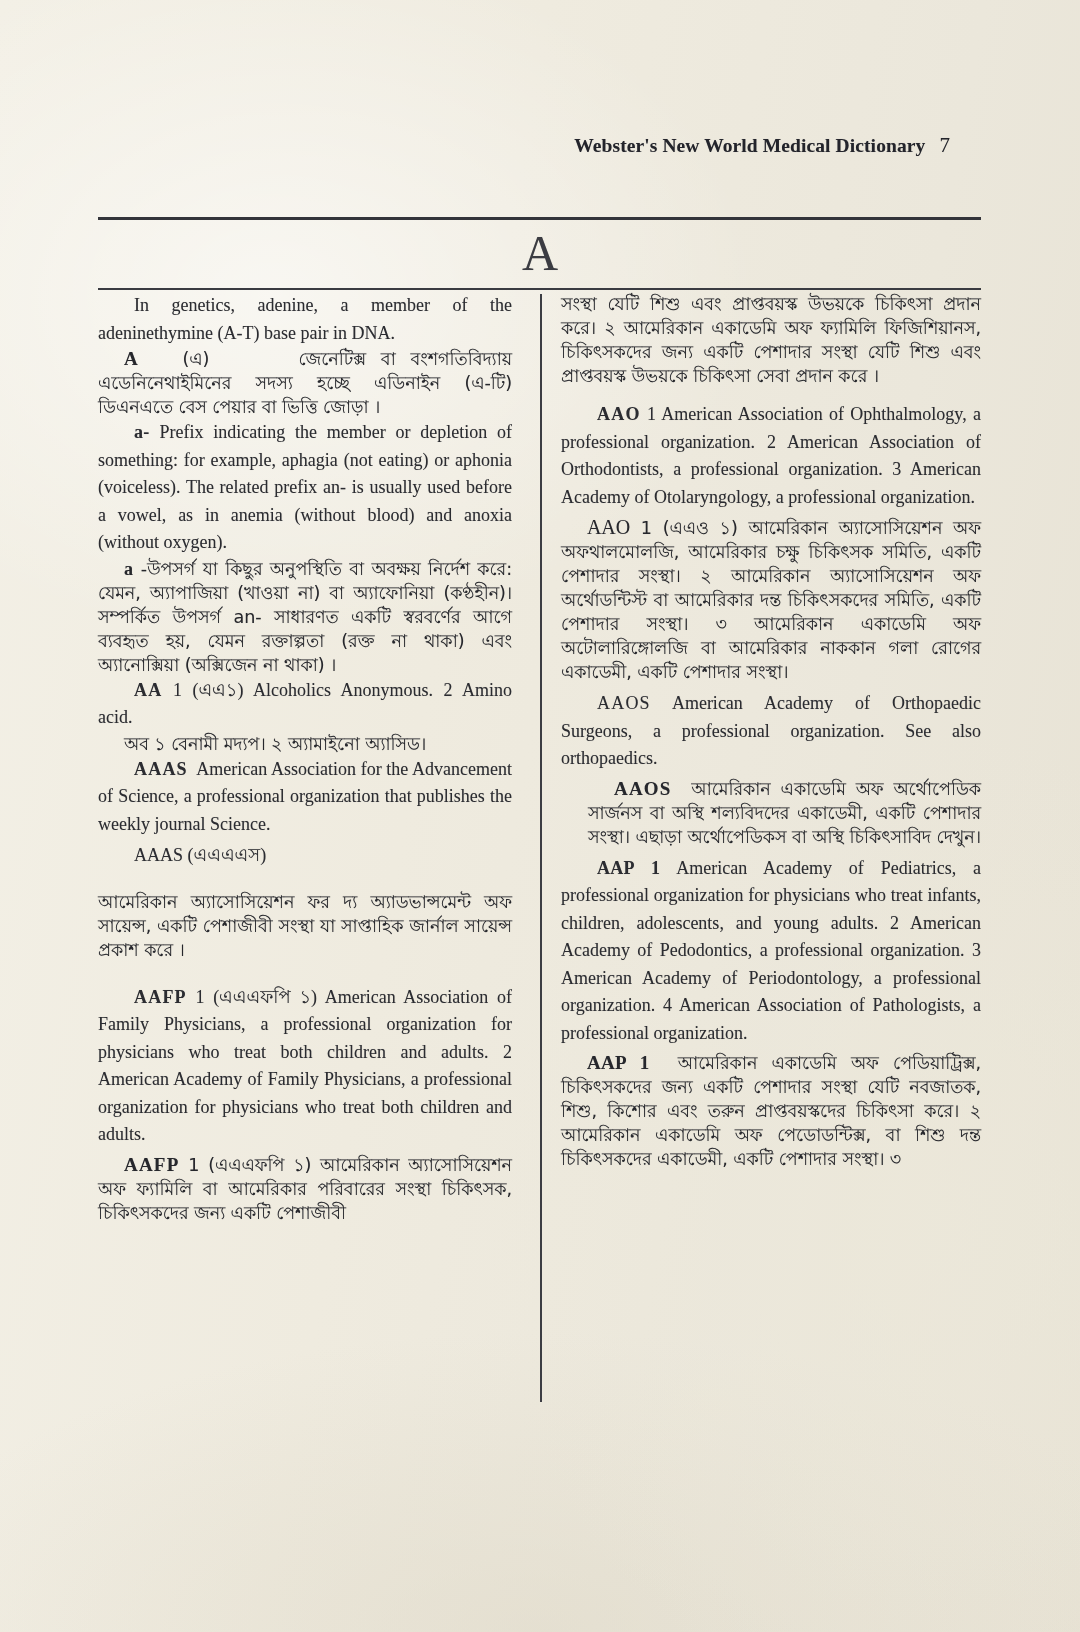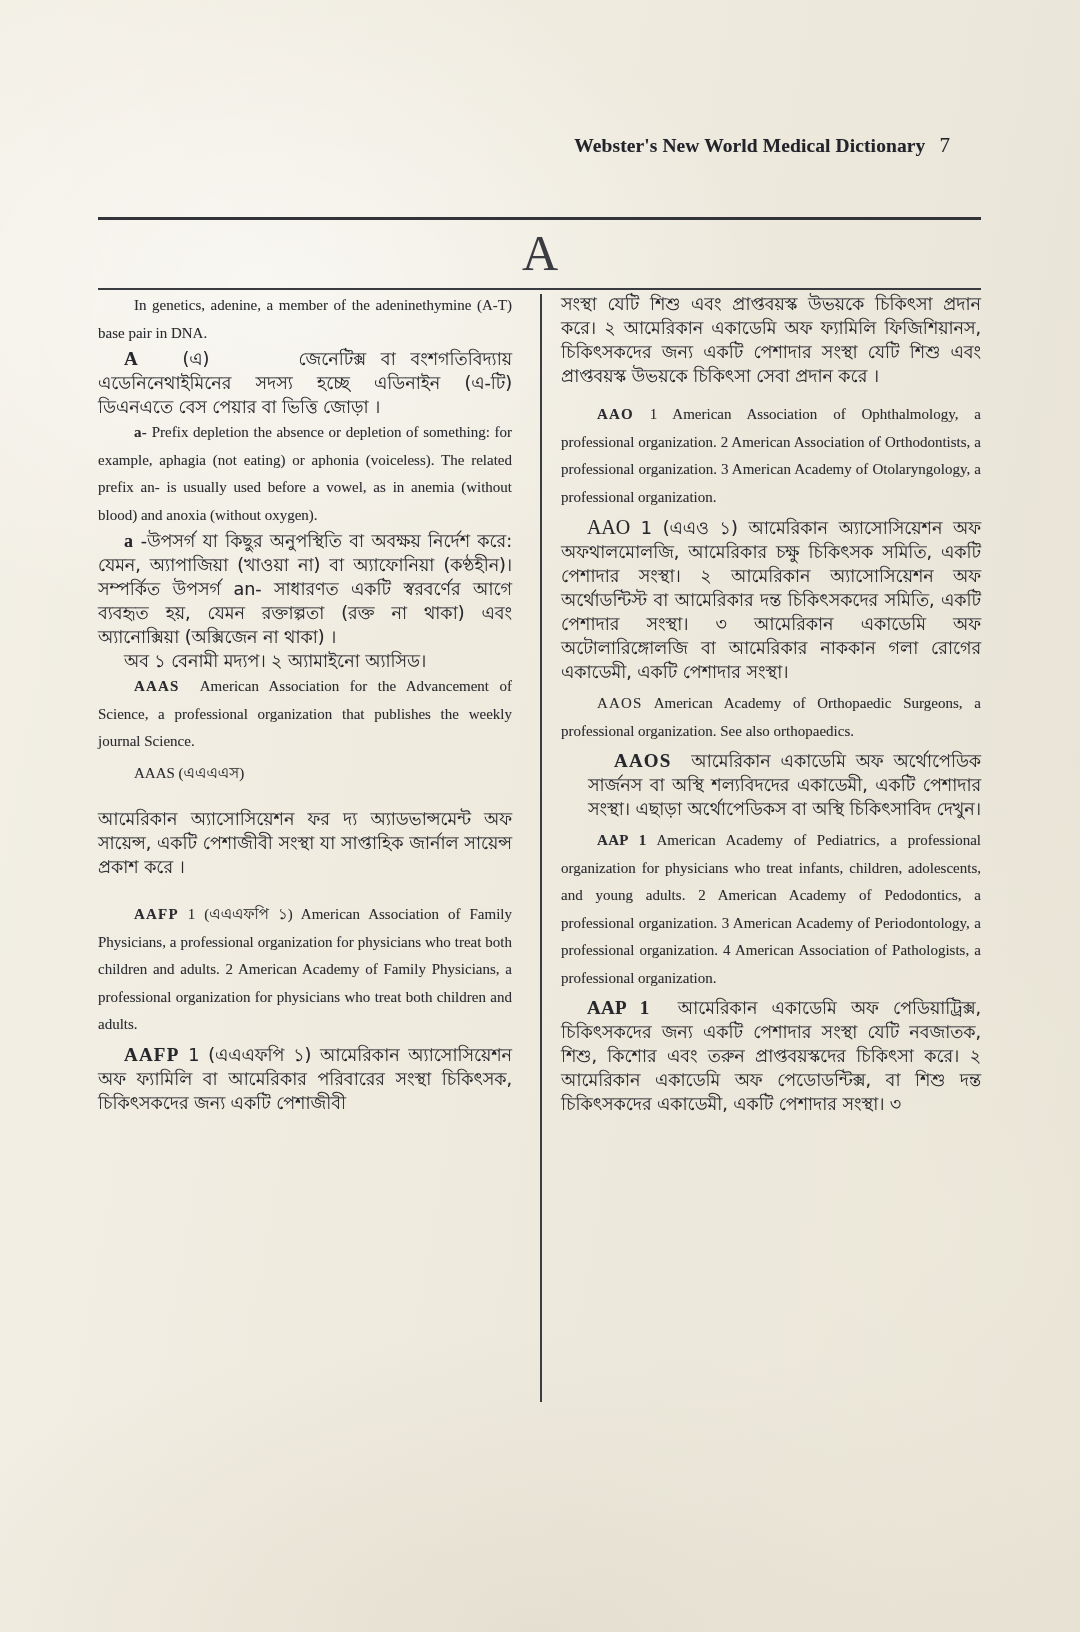--- a/index.html
+++ b/index.html
@@ -110,21 +110,21 @@
 
   
   p.en, p.bn {
     margin: 0 0 0 0;
     text-align: justify;
     text-justify: inter-word;
     hyphens: none;
   }
   p.en {
     font-family: "Liberation Serif", "DejaVu Serif", serif;
-    font-size: 15px;
+    font-size: 18px;
     line-height: 27.5px;
     color: #2b2c31;
   }
   p.bn {
     font-family: "DejaVu Sans", "Liberation Sans", sans-serif;
     font-size: 17.6px;
     line-height: 24px;
     color: #26272c;
     letter-spacing: -0.1px;
   }
@@ -167,27 +167,31 @@
       <p class="en indent">
         <span>In genetics, adenine, a member of the adeninethymine (A-T) base pair in DNA.</span>
       </p>
 
       <p class="bn indent-sm">
         <span class="hw" style="font-family:'Liberation Serif',serif;font-size:19px;">A</span>&nbsp;&nbsp;&nbsp;<span>(এ)</span>&nbsp;&nbsp;&nbsp;&nbsp;&nbsp;&nbsp;<span>জেনেটিক্স বা বংশগতিবিদ্যায় এডেনিনেথাইমিনের সদস্য হচ্ছে এডিনাইন (এ-টি) ডিএনএতে বেস পেয়ার বা ভিত্তি জোড়া ।</span>
       </p>
 
       <p class="en indent">
         <span class="hw">a-</span>
-        <span>Prefix depletion the absence or depletion of something: for example, aphagia (not eating) or aphonia (voiceless). The related prefix an- is usually used before a vowel, as in anemia (without blood) and anoxia (without oxygen).</span>
+        <span>Prefix indicating the member or depletion of something: for example, aphagia (not eating) or aphonia (voiceless). The related prefix an- is usually used before a vowel, as in anemia (without blood) and anoxia (without oxygen).</span>
       </p>
 
       <p class="bn indent-sm">
         <span class="hw" style="font-family:'Liberation Serif',serif;font-size:18px;">a</span>&nbsp;<span>-উপসর্গ যা কিছুর অনুপস্থিতি বা অবক্ষয় নির্দেশ করে: যেমন, অ্যাপাজিয়া (খাওয়া না) বা অ্যাফোনিয়া (কণ্ঠহীন)। সম্পর্কিত উপসর্গ an- সাধারণত একটি স্বরবর্ণের আগে ব্যবহৃত হয়, যেমন রক্তাল্পতা (রক্ত না থাকা) এবং অ্যানোক্সিয়া (অক্সিজেন না থাকা) ।</span>
       </p>
 
+      <p class="en indent">
+        <span class="hw-sp">AA</span>
+        <span>1 (এএ১)   Alcoholics Anonymous. 2 Amino acid.</span>
+      </p>
 
       <p class="bn indent-sm lastline-flat">
         <span>অব ১ বেনামী মদ্যপ। ২ অ্যামাইনো অ্যাসিড।</span>
       </p>
 
       <p class="en indent">
         <span class="hw-sp">AAAS</span>&nbsp;
         <span>American Association for the Advancement of Science, a professional organization that publishes the weekly journal Science.</span>
       </p>
 

